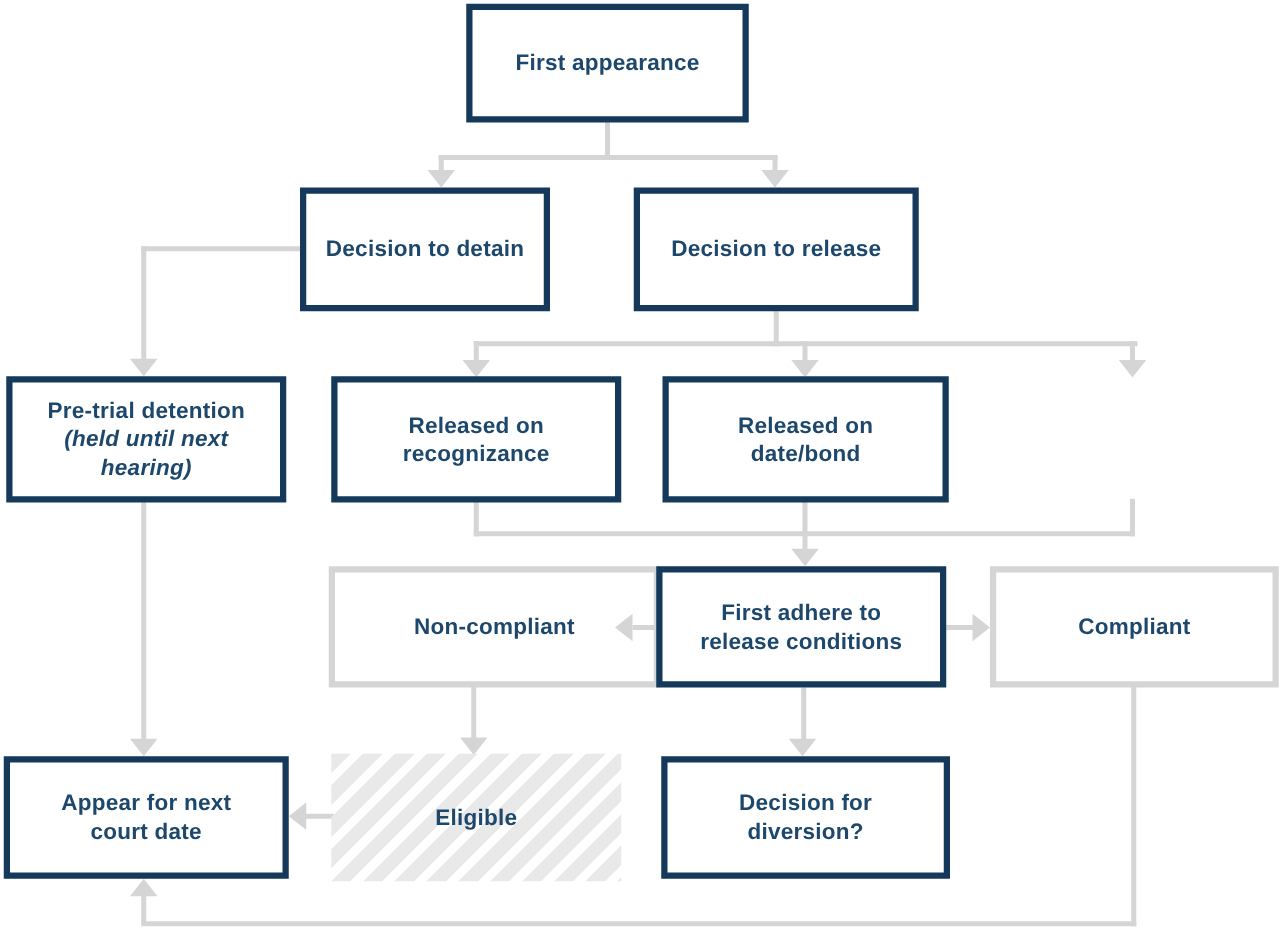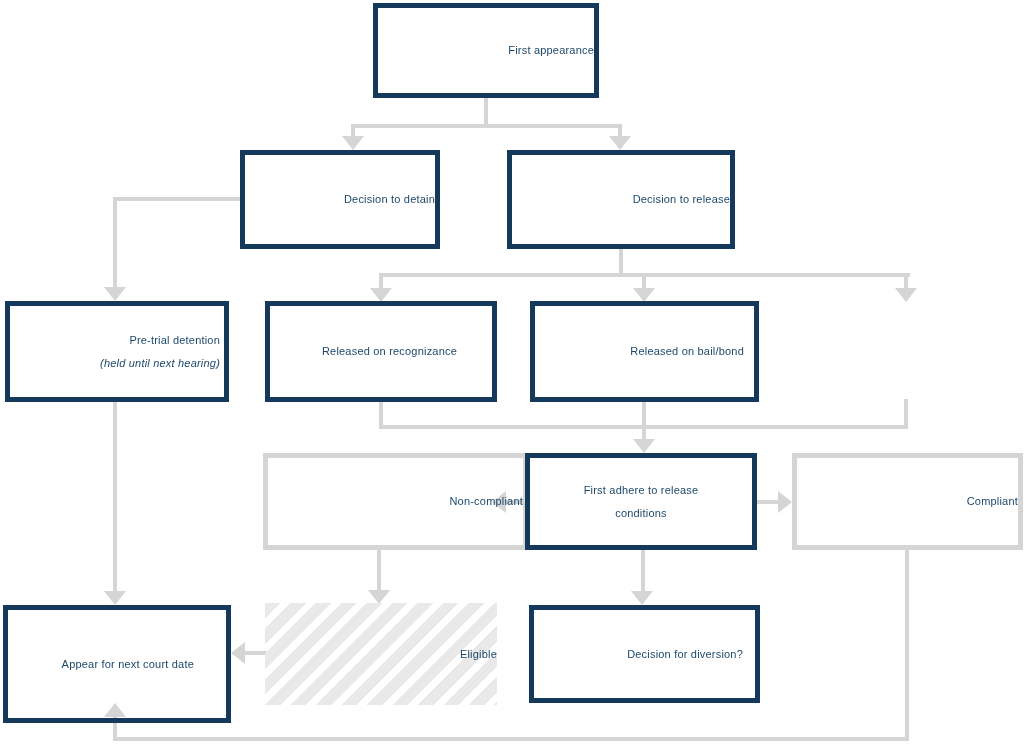--- a/index.html
+++ b/index.html
@@ -9,25 +9,25 @@
     background:#ffffff;
     font-family:"Liberation Sans", sans-serif;
     overflow:hidden;
   }
   .node{
     position:absolute;
     box-sizing:border-box;
     border:5px solid #15395a;
     display:flex;
     flex-direction:column;
-    align-items:flex-end;
+    align-items:center;
     justify-content:center;
     text-align:center;
-    font-weight:400;
-    font-size:11px;
+    font-weight:700;
+    font-size:18px;
     line-height:23px;
     letter-spacing:0.2px;
     color:#1d486c;
   }
   .node--gray{border-color:#d5d5d5;}
   .node--hatch{
     border:none;
     background:repeating-linear-gradient(135deg,#e9e9e9 0 11px,transparent 11px 18px);
   }
   .node__sublabel{font-style:italic;}
@@ -105,37 +105,37 @@
   <div class="node" style="left:265px;top:301px;width:232px;height:101px;padding:0 35px">
     <span>Released on recognizance</span>
   </div>
 
   <div class="node" style="left:5px;top:301px;width:224px;height:101px;padding:0 4px">
     <span>Pre-trial detention</span>
     <span class="node__sublabel">(held until next hearing)</span>
   </div>
 
   <div class="node" style="left:530px;top:301px;width:229px;height:101px;padding:0 10px">
-    <span>Released on bail/bond</span>
+    <span>Released on date/bond</span>
   </div>
 
 
   <div class="node node--gray" style="left:263px;top:453px;width:265px;height:97px">
     <span>Non-compliant</span>
   </div>
 
   <div class="node" style="left:525px;top:453px;width:232px;height:97px;padding:0 28px">
     <span>First adhere to release conditions</span>
   </div>
 
   <div class="node node--gray" style="left:792px;top:453px;width:231px;height:97px">
     <span>Compliant</span>
   </div>
 
-  <div class="node" style="left:3px;top:605px;width:228px;height:118px;padding:0 32px">
+  <div class="node" style="left:3px;top:605px;width:228px;height:98px;padding:0 32px">
     <span>Appear for next court date</span>
   </div>
 
   <div class="node node--hatch" style="left:265px;top:603px;width:232px;height:102px">
     <span>Eligible</span>
   </div>
 
   <div class="node" style="left:529px;top:605px;width:231px;height:98px;padding:0 12px">
     <span>Decision for diversion?</span>
   </div>

